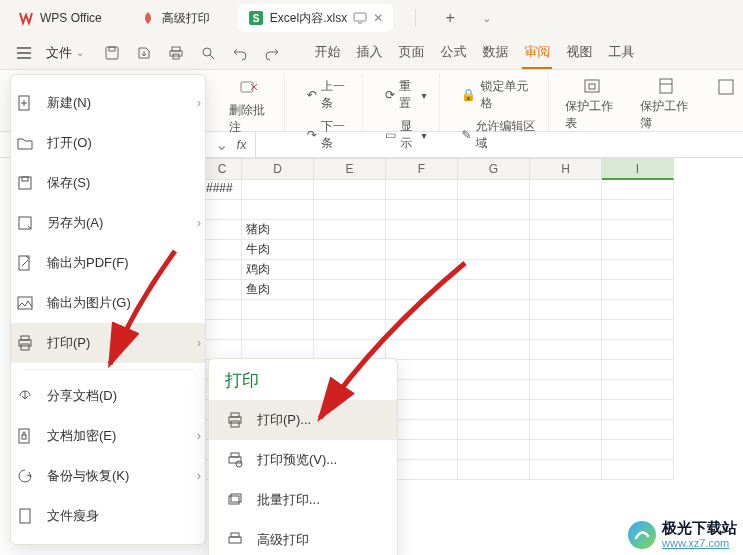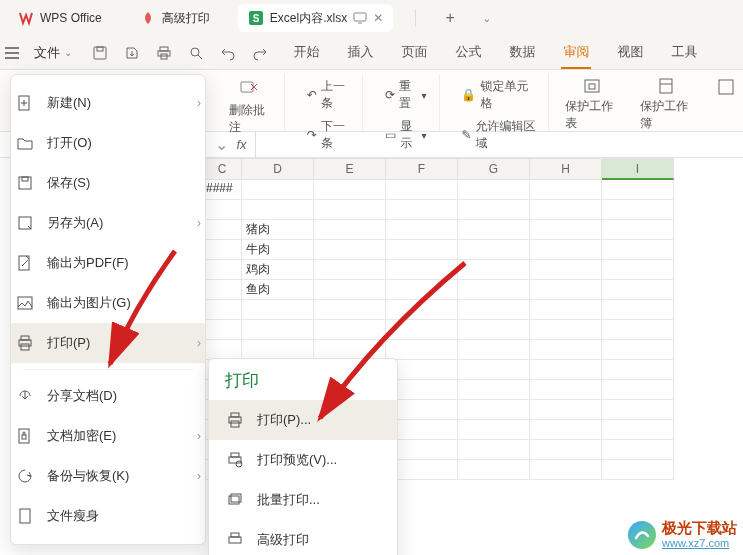--- a/index.html
+++ b/index.html
@@ -8,26 +8,26 @@
 
 .titlebar { display: flex; align-items: center; height: 36px; background: #f7f5f2; padding: 0 8px; gap: 18px; }
 .tab { display: flex; align-items: center; gap: 6px; height: 28px; padding: 0 10px; border-radius: 6px; font-size: 12px; color: #333; cursor: pointer; }
 .tab.active { background: #fff; }
 .tab .close { font-size: 12px; color: #888; }
 .tab-icon { width: 16px; height: 16px; display: flex; align-items: center; justify-content: center; }
 .tab-add { width: 24px; height: 24px; display: flex; align-items: center; justify-content: center; color: #666; font-size: 16px; cursor: pointer; }
 .tab-divider { width:1px; height:18px; background:#ddd; margin:0 4px;}
 
 
-.toolbar-row { display: flex; align-items: center; height: 34px; background: #f7f5f2; padding: 0 0; border-bottom: 1px solid #e5e1db; }
+.toolbar-row { display: flex; align-items: center; height: 34px; background: #f7f5f2; padding: 0 12px; border-bottom: 1px solid #e5e1db; }
 .hamburger { width: 24px; height: 24px; display: flex; align-items: center; justify-content: center; cursor: pointer; color:#555; }
 .file-btn { display: flex; align-items: center; padding: 4px 10px; font-size: 13px; color: #333; cursor: pointer; gap:4px; }
 .qat { display: flex; gap: 12px; margin-left: 8px; color:#666; }
 .qat-item { width: 20px; height: 20px; display:flex; align-items:center; justify-content:center; cursor:pointer; }
-.ribbon-tabs { display: flex; gap: 24px; margin-left: 21px; }
+.ribbon-tabs { display: flex; gap: 12px; margin-left: 30px; }
 .ribbon-tab { font-size: 13px; color: #555; padding: 6px 2px; cursor: pointer; }
 .ribbon-tab.active { color: #d9730d; border-bottom: 2px solid #d9730d; }
 
 
 .ribbon { display: flex; height: 62px; background: #fdfcfa; border-bottom: 1px solid #e5e1db; padding: 4px 0 0 215px; gap:10px; }
 .ribbon-group { display: flex; flex-direction: column; align-items: center; padding: 2px 8px; gap:2px; font-size:12px; color:#666; border-right:1px solid #eee;}
 .ribbon-group:last-child{border-right:none;}
 .ribbon-btn-small { display:flex; align-items:center; gap:4px; font-size:12px; color:#555; padding:2px 4px; cursor:pointer;}
 .ribbon-col { display:flex; flex-direction:column; gap:2px; }
 .ribbon-big { display:flex; flex-direction:column; align-items:center; gap:2px; padding:2px 6px; cursor:pointer; font-size:12px; color:#555;}
@@ -62,21 +62,21 @@
 .sub-menu { position:absolute; left:208px; top:358px; width:190px; background:#fff; border:1px solid #e5e1db; border-radius:6px; box-shadow:0 6px 20px rgba(0,0,0,0.12); padding:10px 0 4px; z-index:11;}
 .sub-title { font-size:17px; color:#15803d; padding:0 16px 8px; font-weight:500;}
 .sub-item { display:flex; align-items:center; height:40px; padding:0 16px; font-size:13px; color:#333; gap:12px; cursor:pointer;}
 .sub-item.hovered { background:#f0ede7;}
 .sub-item .mico{ width:20px;height:20px;display:flex;align-items:center;justify-content:center;color:#555;}
 
 
 .arrow { position:absolute; z-index:15; pointer-events:none;}
 .watermark { position:absolute; right:6px; bottom:6px; display:flex; align-items:center; gap:6px; z-index:20;}
 .watermark .logo{ width:28px;height:28px; border-radius:50%; background:linear-gradient(135deg,#3aa6ff,#7ed957); display:flex;align-items:center;justify-content:center;}
-.watermark .txt1{ font-size:15px; color:#c2410c; font-weight:600;}
+.watermark .txt1{ font-size:15px; color:#0f172a; font-weight:600;}
 .watermark .txt2{ font-size:11px; color:#1a7fbf; opacity:.8;text-decoration:underline;}
 .wm-col{display:flex;flex-direction:column;line-height:1.1;}
 
 svg { display:block; }
 </style>
 </head>
 <body>
 
 <div class="titlebar">
   <div class="tab">

